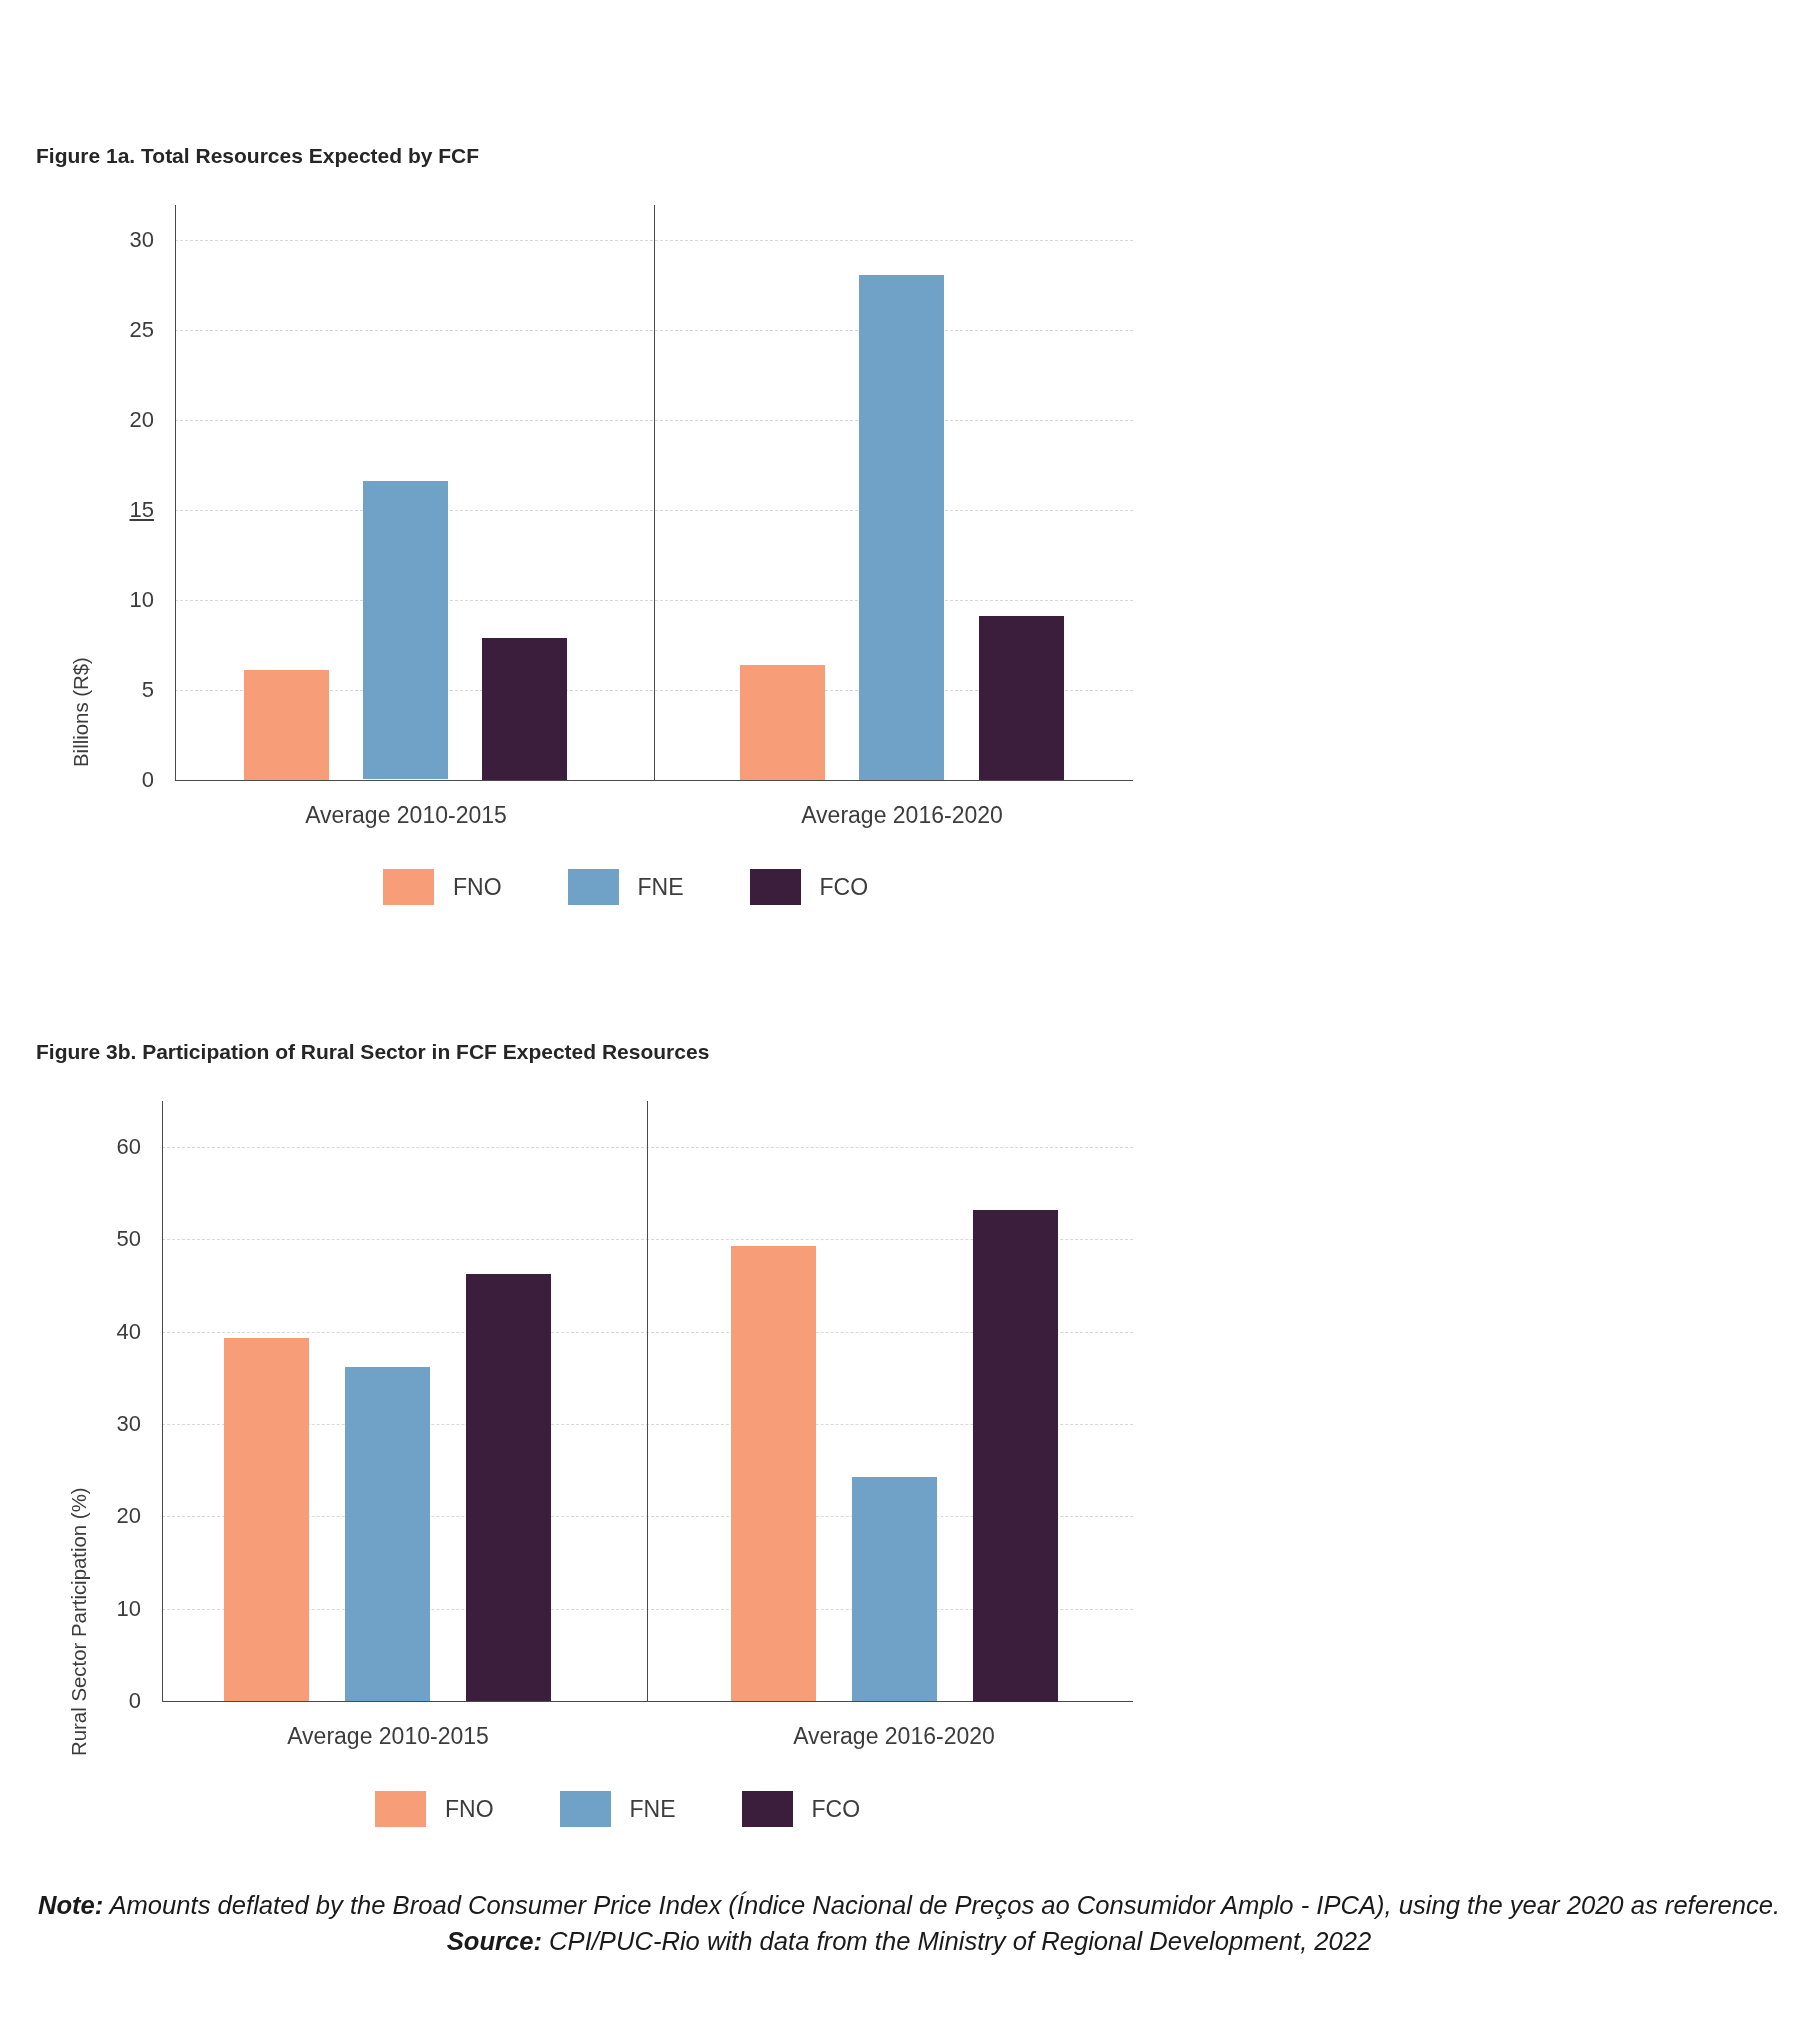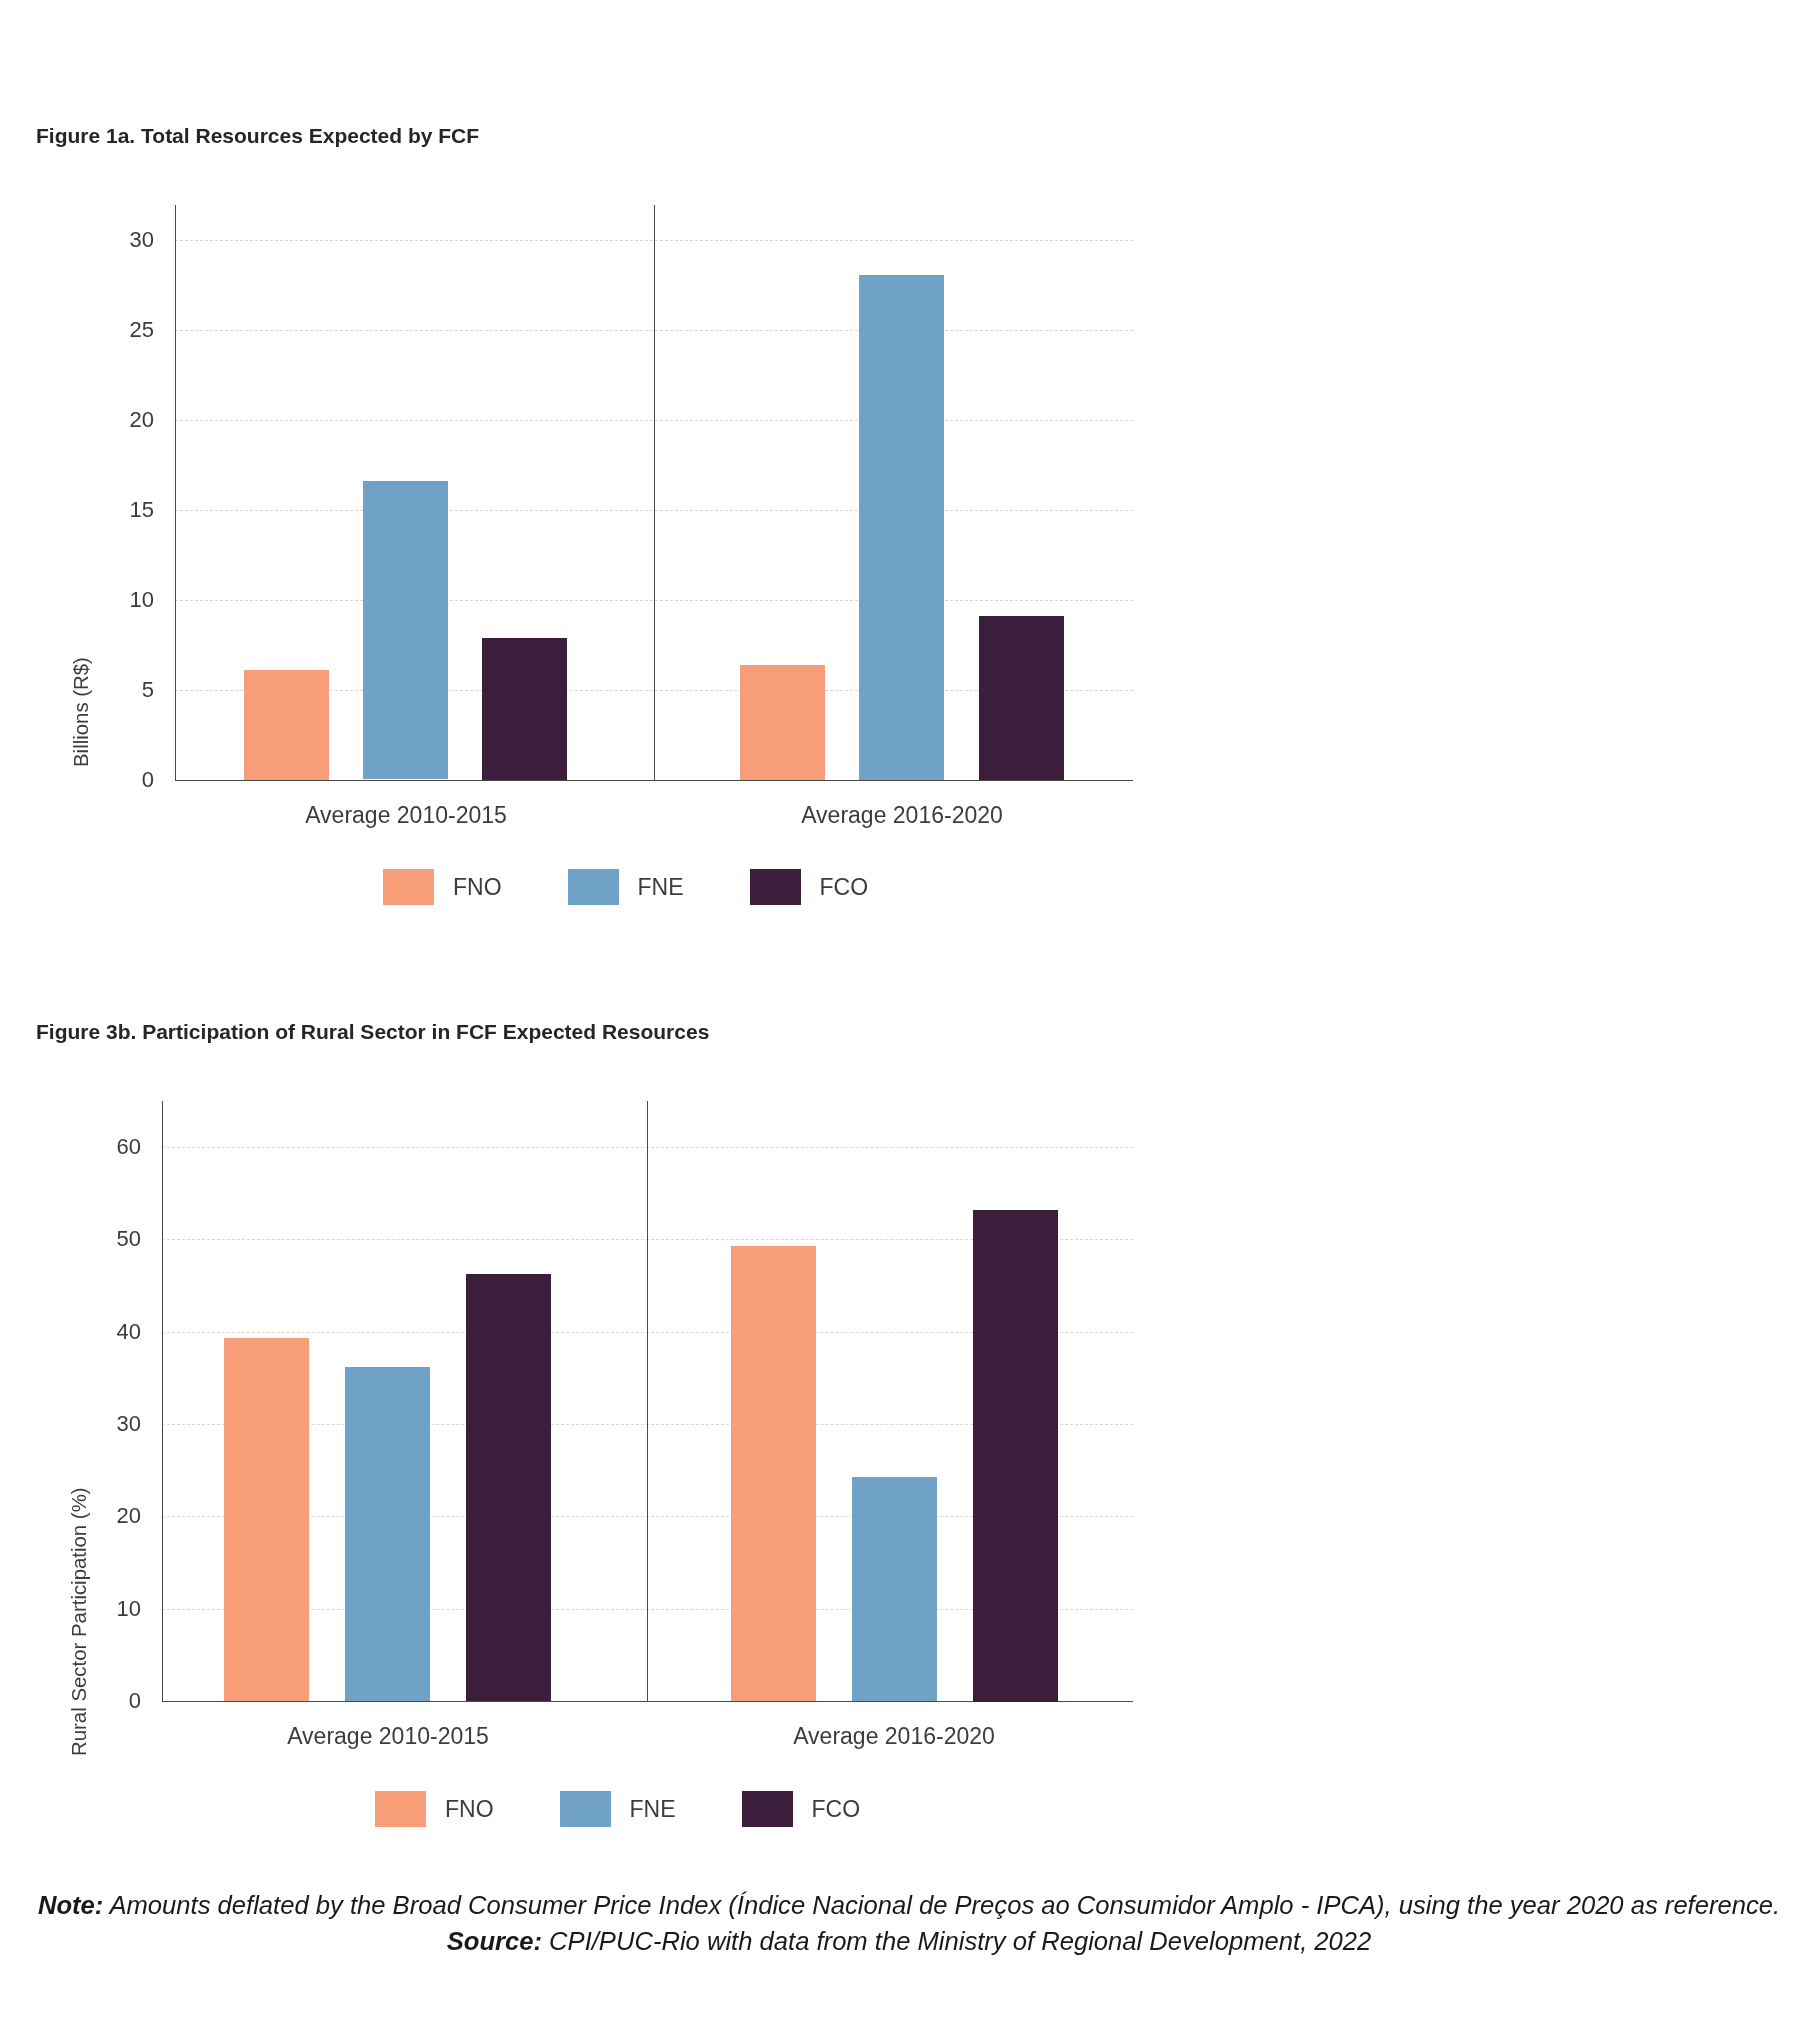--- a/index.html
+++ b/index.html
@@ -35,20 +35,21 @@
   .fig-title .bold { font-weight: bold; }
   .fig-title .rest { font-weight: normal; }
 
   .sub-title {
     position: absolute;
     left: 36px;
     font-size: 21px;
     font-weight: bold;
     color: #262626;
     white-space: nowrap;
+    margin-top: 20px;
   }
   #subtitle-a { top: 124px; }
   #subtitle-b { top: 1020px; }
 
   
   .chart-block {
     position: absolute;
     left: 0;
   }
   #chart-a { top: 179px; width: 1819px; height: 750px; }
@@ -164,21 +165,21 @@
   <div class="sub-title" id="subtitle-a">Figure 1a. Total Resources Expected by FCF</div>
   <div class="chart-block" id="chart-a">
       <div class="plot-wrap" style="left: 0px; top: 0px; width: 1819px; height: 750px;">
         <div class="y-axis-label" style="left: 70px; top: 588px;">Billions (R$)</div>
         <div class="ytick" style="top: 601px; width: 154px; left: 0px;">0</div>
         <div class="gridline" style="left: 175px; top: 511px; width: 958px;"></div>
         <div class="ytick" style="top: 511px; width: 154px; left: 0px;">5</div>
         <div class="gridline" style="left: 175px; top: 421px; width: 958px;"></div>
         <div class="ytick" style="top: 421px; width: 154px; left: 0px;">10</div>
         <div class="gridline" style="left: 175px; top: 331px; width: 958px;"></div>
-        <div class="ytick" style="top: 331px; width: 154px; left: 0px;">15</div>
+        <div class="ytick" style="top: 331px; width: 154px; left: 0px; text-decoration: underline;">15</div>
         <div class="gridline" style="left: 175px; top: 241px; width: 958px;"></div>
         <div class="ytick" style="top: 241px; width: 154px; left: 0px;">20</div>
         <div class="gridline" style="left: 175px; top: 151px; width: 958px;"></div>
         <div class="ytick" style="top: 151px; width: 154px; left: 0px;">25</div>
         <div class="gridline" style="left: 175px; top: 61px; width: 958px;"></div>
         <div class="ytick" style="top: 61px; width: 154px; left: 0px;">30</div>
         <div class="axis-line-x" style="left: 175px; top: 601px; width: 958px;"></div>
         <div class="axis-line-y" style="left: 175px; top: 25.6px; height: 575px;"></div>
         <div class="divider-v" style="left: 654px; top: 25.6px; height: 575px;"></div>
         <div class="bar" style="background: rgb(247, 158, 121); width: 85px; height: 110px; left: 244px; top: 491px;"></div>

